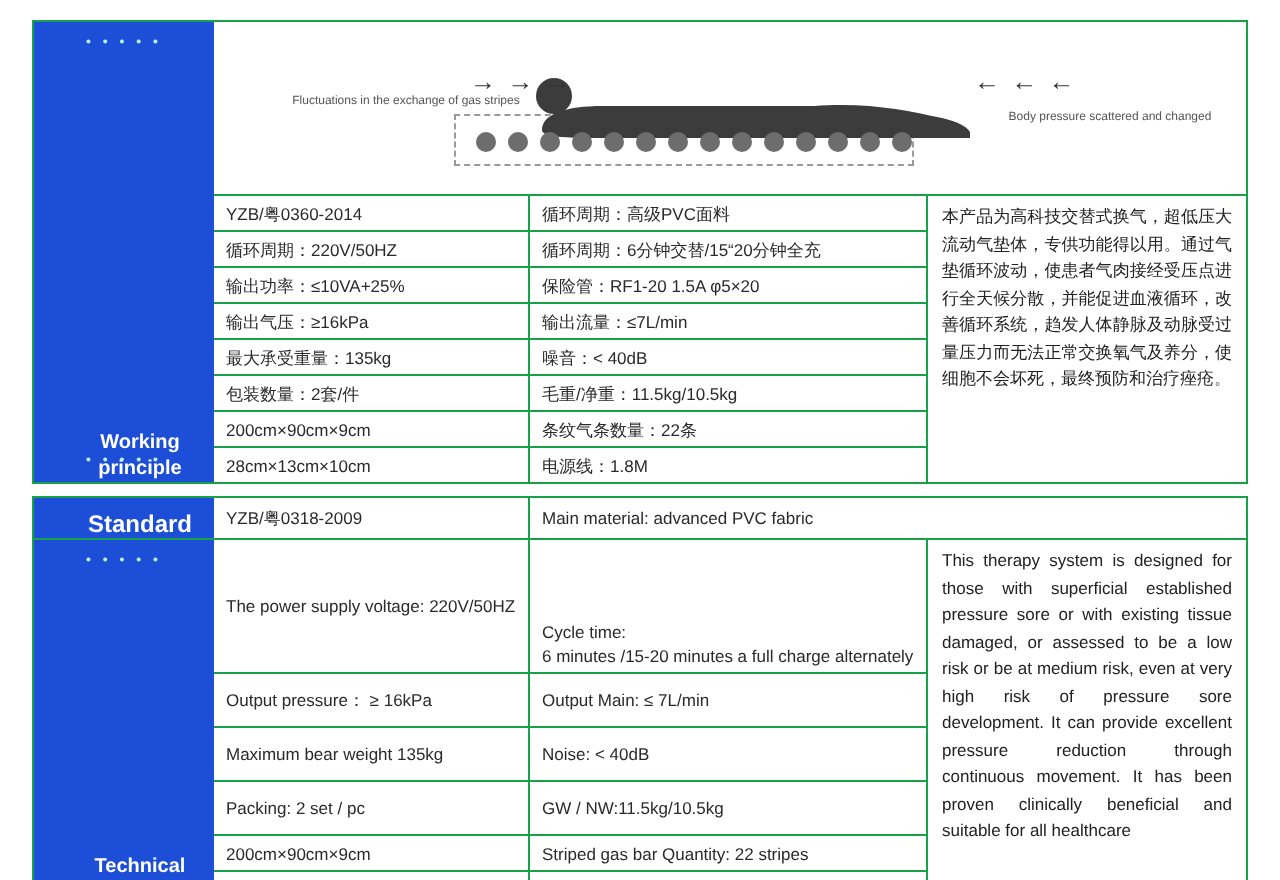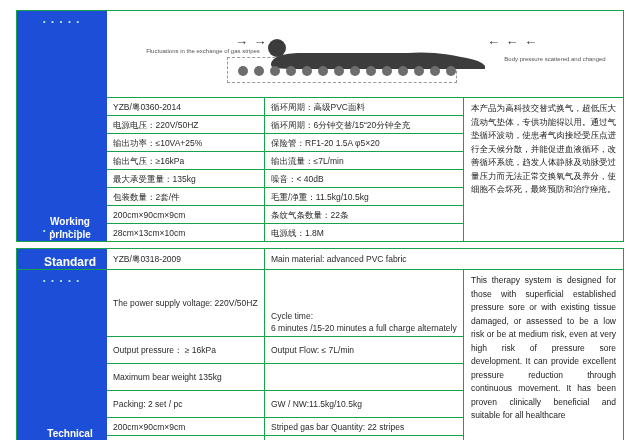--- a/index.html
+++ b/index.html
@@ -216,21 +216,21 @@
       </div>
 
       <div class="split" style="border-top:1px solid #16a14a;">
         <div class="left-table">
 
           <div class="row">
             <div class="cell c1">YZB/粤0360-2014</div>
             <div class="cell c-wide">循环周期：高级PVC面料</div>
           </div>
           <div class="row">
-            <div class="cell c1">电源电压：220V/50HZ</div>
+            <div class="cell c1">循环周期：220V/50HZ</div>
             <div class="cell c-wide">循环周期：6分钟交替/15“20分钟全充</div>
           </div>
           <div class="row">
             <div class="cell c1">输出功率：≤10VA+25%</div>
             <div class="cell c-wide">保险管：RF1-20 1.5A φ5×20</div>
           </div>
           <div class="row">
             <div class="cell c1">输出气压：≥16kPa</div>
             <div class="cell c-wide">输出流量：≤7L/min</div>
           </div>
@@ -287,24 +287,25 @@
       <div class="split">
 
         <div class="left-table">
           <div class="row xtall-row">
             <div class="cell c1">The power supply voltage: 220V/50HZ</div>
             <div class="cell c-wide" style="white-space:pre-line;margin-top:38px;">Cycle time:
 6 minutes /15-20 minutes a full charge alternately</div>
           </div>
           <div class="row tall-row">
             <div class="cell c1">Output pressure： ≥ 16kPa</div>
-            <div class="cell c-wide">Output Flow: ≤ 7L/min</div>
+            <div class="cell c-wide">Output Main: ≤ 7L/min</div>
           </div>
           <div class="row tall-row">
             <div class="cell c1">Maximum bear weight 135kg</div>
+            <div class="cell c-wide">Noise: &lt; 40dB</div>
           </div>
           <div class="row tall-row">
             <div class="cell c1">Packing: 2 set / pc</div>
             <div class="cell c-wide">GW / NW:11.5kg/10.5kg</div>
           </div>
           <div class="row">
             <div class="cell c1">200cm×90cm×9cm</div>
             <div class="cell c-wide">Striped gas bar Quantity: 22 stripes</div>
           </div>
           <div class="row">

